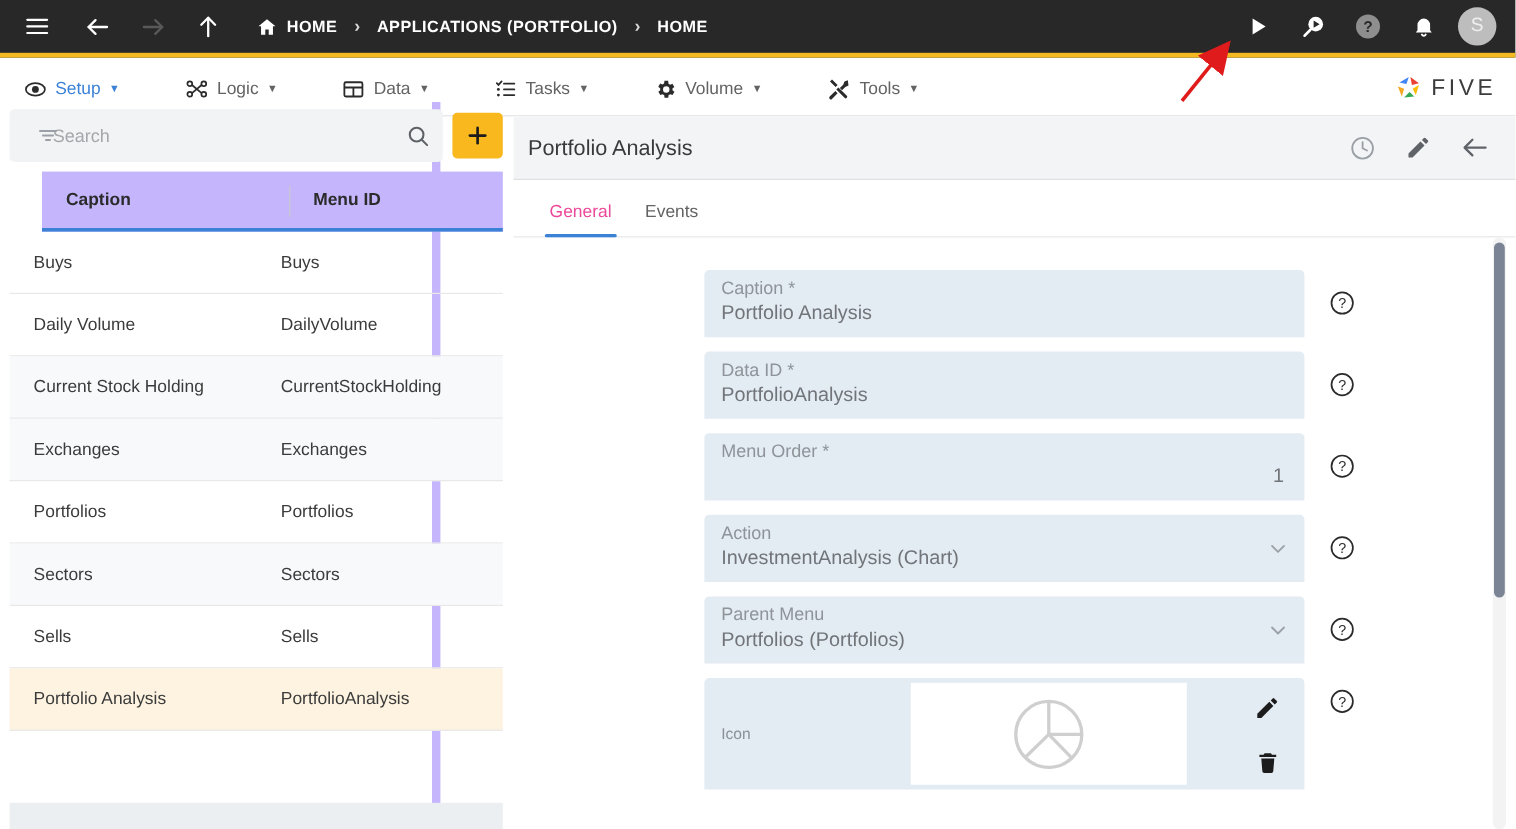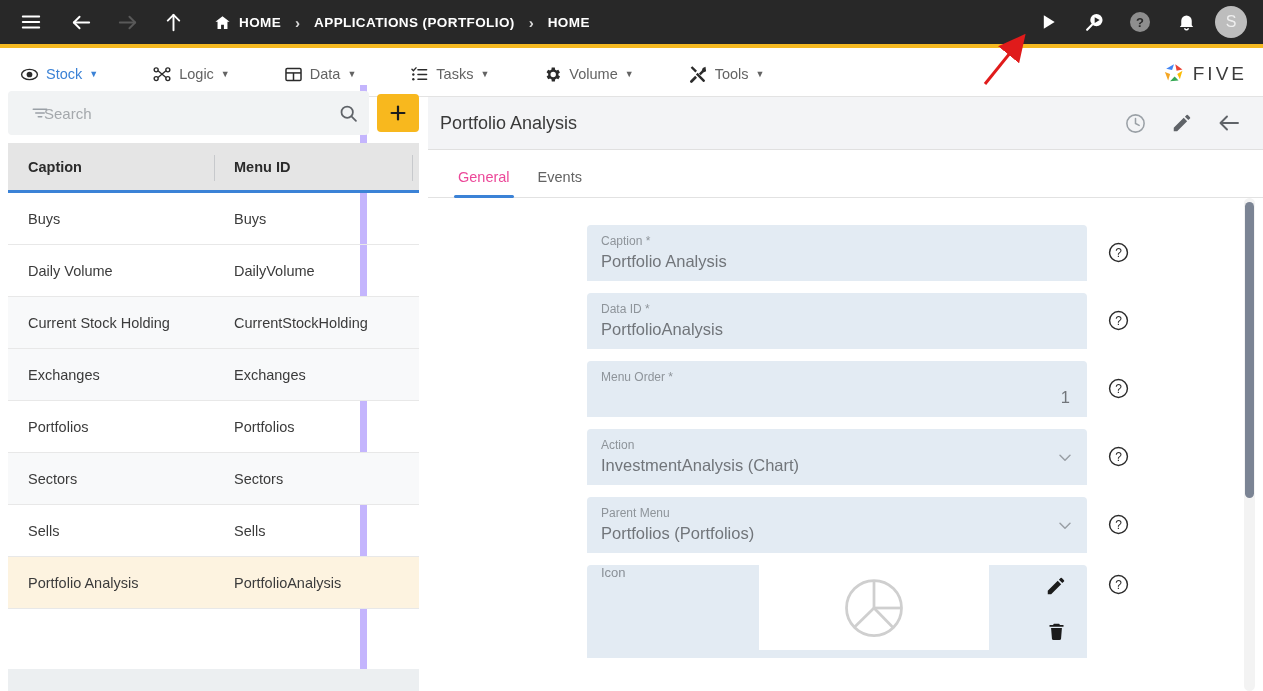--- a/index.html
+++ b/index.html
@@ -73,22 +73,22 @@
     padding-left:22px;
   }
   .search-input::placeholder { color:#a4a8ac; }
   .addbtn {
     width:42px; height:38px; background:#f8b81e; border-radius:4px;
     display:flex; align-items:center; justify-content:center; margin-left:8px; cursor:pointer;
   }
 
   .grid { position:absolute; left:8px; top:58px; width:411px; height:578px; }
   .grid-head {
-    height:50px; background:#e5e5e5; display:flex; align-items:center;
-    border-bottom:3px solid #3b82d6; position:relative;
+    height:50px; background:#c4b5fd; display:flex; align-items:center;
+    border-bottom:3px solid #3b82d6; position:relative;margin-left:27px;
   }
   .gh-cell { font-size:14.5px; font-weight:bold; color:#2b2b2b; }
   .gh-cell.c1 { width:212px; padding-left:20px; }
   .gh-cell.c2 { padding-left:14px; }
   .col-divider { position:absolute; top:12px; height:26px; width:1px; background:#c7c9cc; }
   .grid-body { }
   .grow {
     height:52px; display:flex; align-items:center; border-bottom:1px solid #e8e8e8;
     font-size:14.5px; color:#3b3b3b; cursor:pointer;
   }
@@ -118,29 +118,29 @@
   }
   .tab.active { color:#ec4899; }
   .tab.active::after { content:""; position:absolute; left:10px; right:10px; bottom:-1px; height:3px; background:#3b82d6; border-radius:2px;}
 
   .form-area { position:relative; height:493px; overflow:hidden; background:#fff; }
   .formrow { display:flex; align-items:flex-start; margin-left:159px; margin-bottom:12px; }
   .field {
     width:500px; background:#e3ebf3; border-radius:4px 4px 0 0;
     position:relative; padding:9px 14px 7px 14px; min-height:54px;
   }
-  .field .flabel { font-size:12px; color:#8e949a; line-height:14px; }
+  .field .flabel { font-size:15px; color:#8e949a; line-height:14px; }
   .field .fvalue { font-size:16.5px; color:#71757a; line-height:26px; font-family:"Liberation Sans", sans-serif; }
   .field .fvalue.right { text-align:right; padding-right:3px; }
   .field .chev { position:absolute; right:12px; top:50%; transform:translateY(-40%); color:#9aa0a6; }
   .help { width:30px; margin-left:16px; display:flex; align-items:center; justify-content:center; height:54px; cursor:pointer;}
 
   .icon-field {
     width:500px; background:#e3ebf3; border-radius:4px 4px 0 0; height:93px;
-    display:flex; align-items:flex-start; padding:0 14px; position:relative;gap:36px;
+    display:flex; align-items:center; padding:0 14px; position:relative;gap:36px;
   }
   .icon-field .flabel { font-size:13px; color:#8a9097; width:122px; }
   .icon-preview {
     width:230px; height:85px; background:#fff; display:flex; align-items:center; justify-content:center;
   }
   .icon-tools { margin-left:auto; display:flex; flex-direction:column; justify-content:space-between; height:85px; padding:4px 6px 2px 0;}
   .icon-tools .ic { cursor:pointer; display:flex; align-items:center; justify-content:center; height:34px;}
   .help-tall { width:30px; margin-left:16px; display:flex; align-items:flex-start; justify-content:center; height:103px; padding-top:8px; cursor:pointer;}
 
   
@@ -240,21 +240,21 @@
 
   <div class="menubar">
 
     <div class="menu-item active">
       <span class="micon">
         <svg width="19" height="19" viewBox="0 0 24 24">
             <ellipse cx="12" cy="12" rx="10" ry="6.5" fill="none" stroke="#2b2b2b" stroke-width="1.8"></ellipse>
             <circle cx="12" cy="12" r="3.6" fill="#2b2b2b"></circle>
           </svg>
       </span>
-      <span class="mlabel">Stock</span>
+      <span class="mlabel">Setup</span>
       <span class="caret">▼</span>
     </div>
 
     <div class="menu-item" style="margin-left:26px;align-items:center;">
       <span class="micon">
         <svg width="20" height="20" viewBox="0 0 24 24" fill="none" stroke="#2b2b2b" stroke-width="1.7">
             <circle cx="5" cy="7" r="2.4"></circle>
             <circle cx="19" cy="7" r="2.4"></circle>
             <circle cx="5" cy="17.5" r="2.4"></circle>
             <circle cx="19" cy="17.5" r="2.4"></circle>

